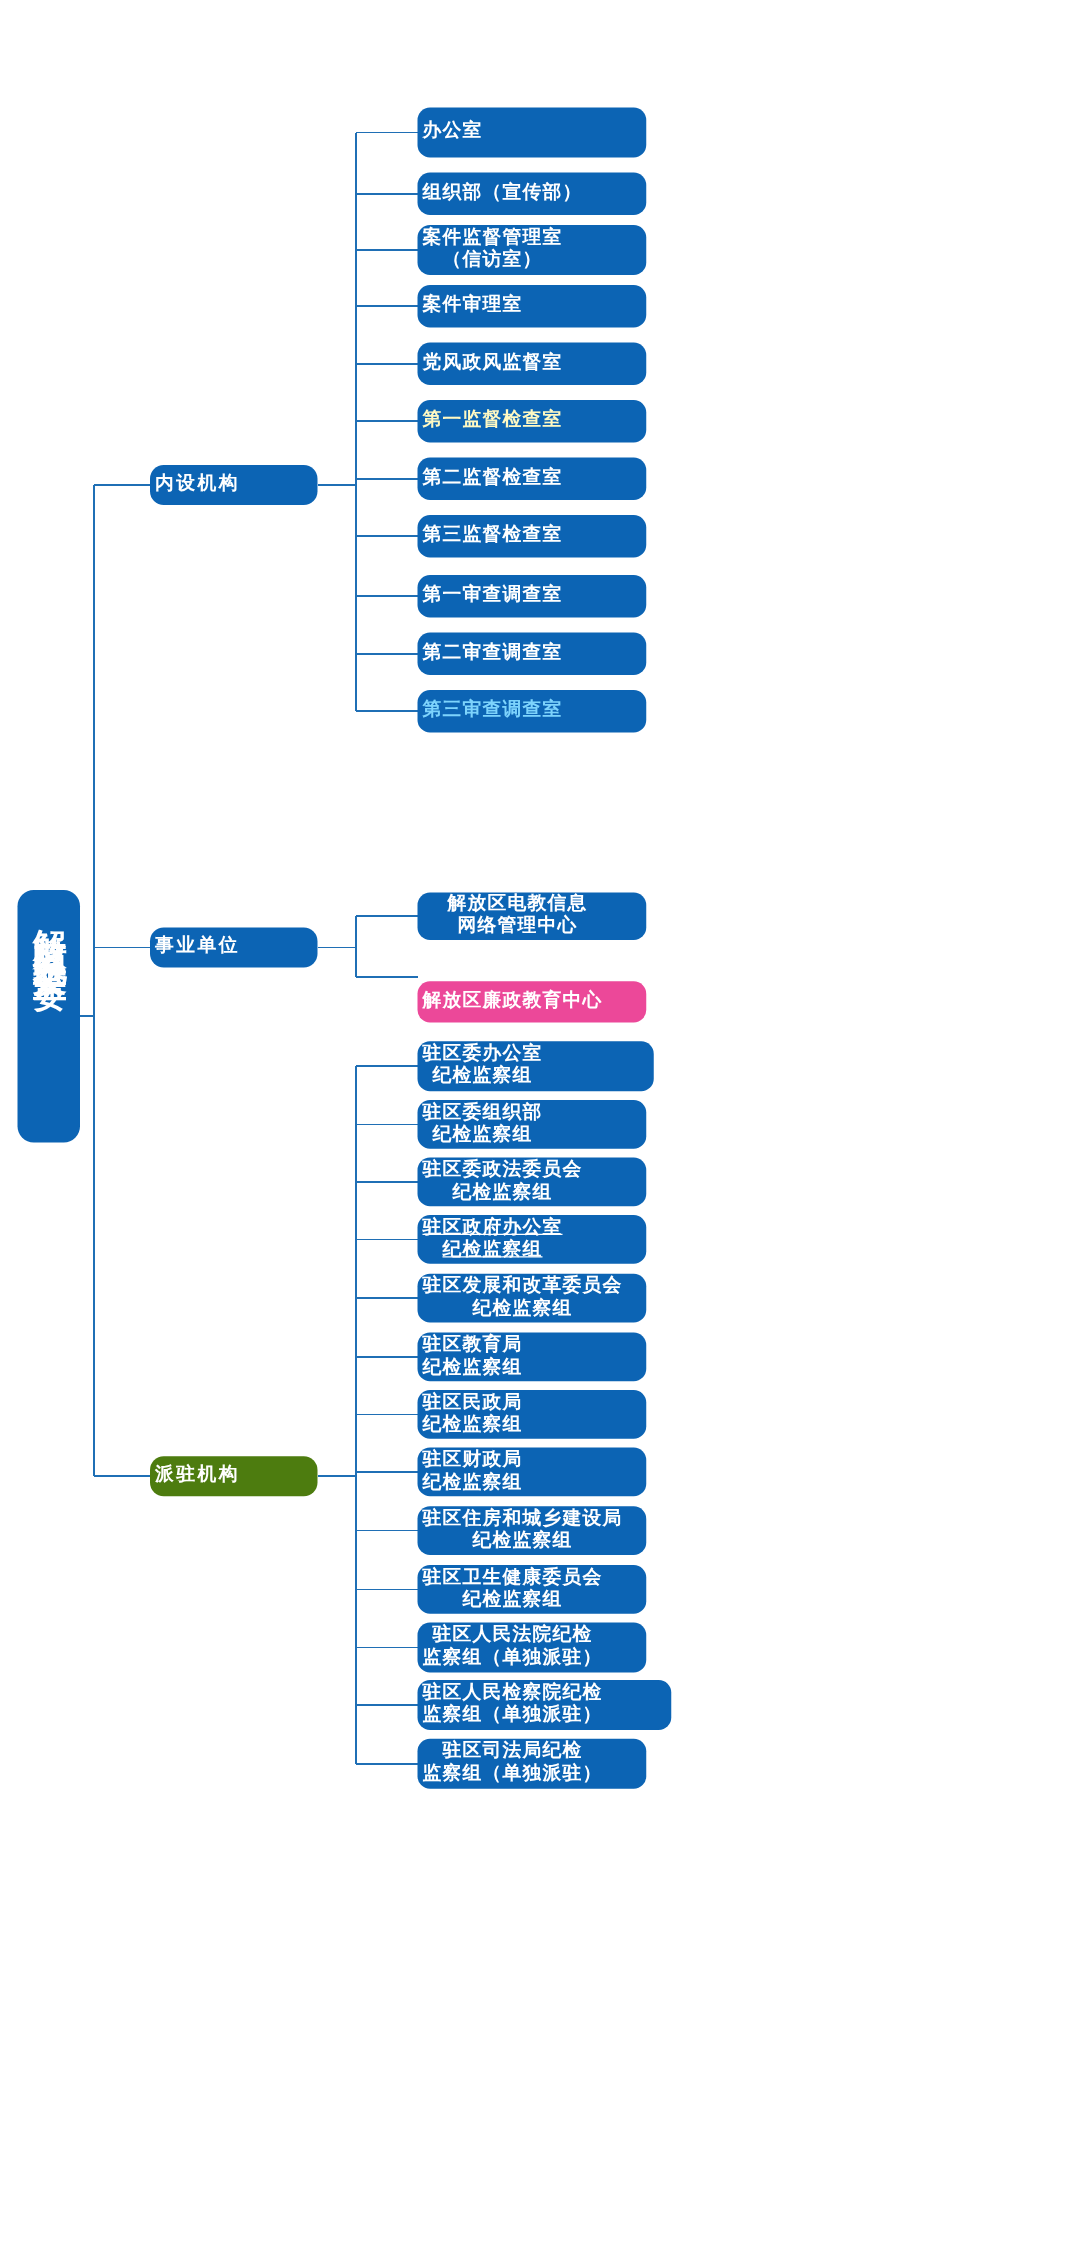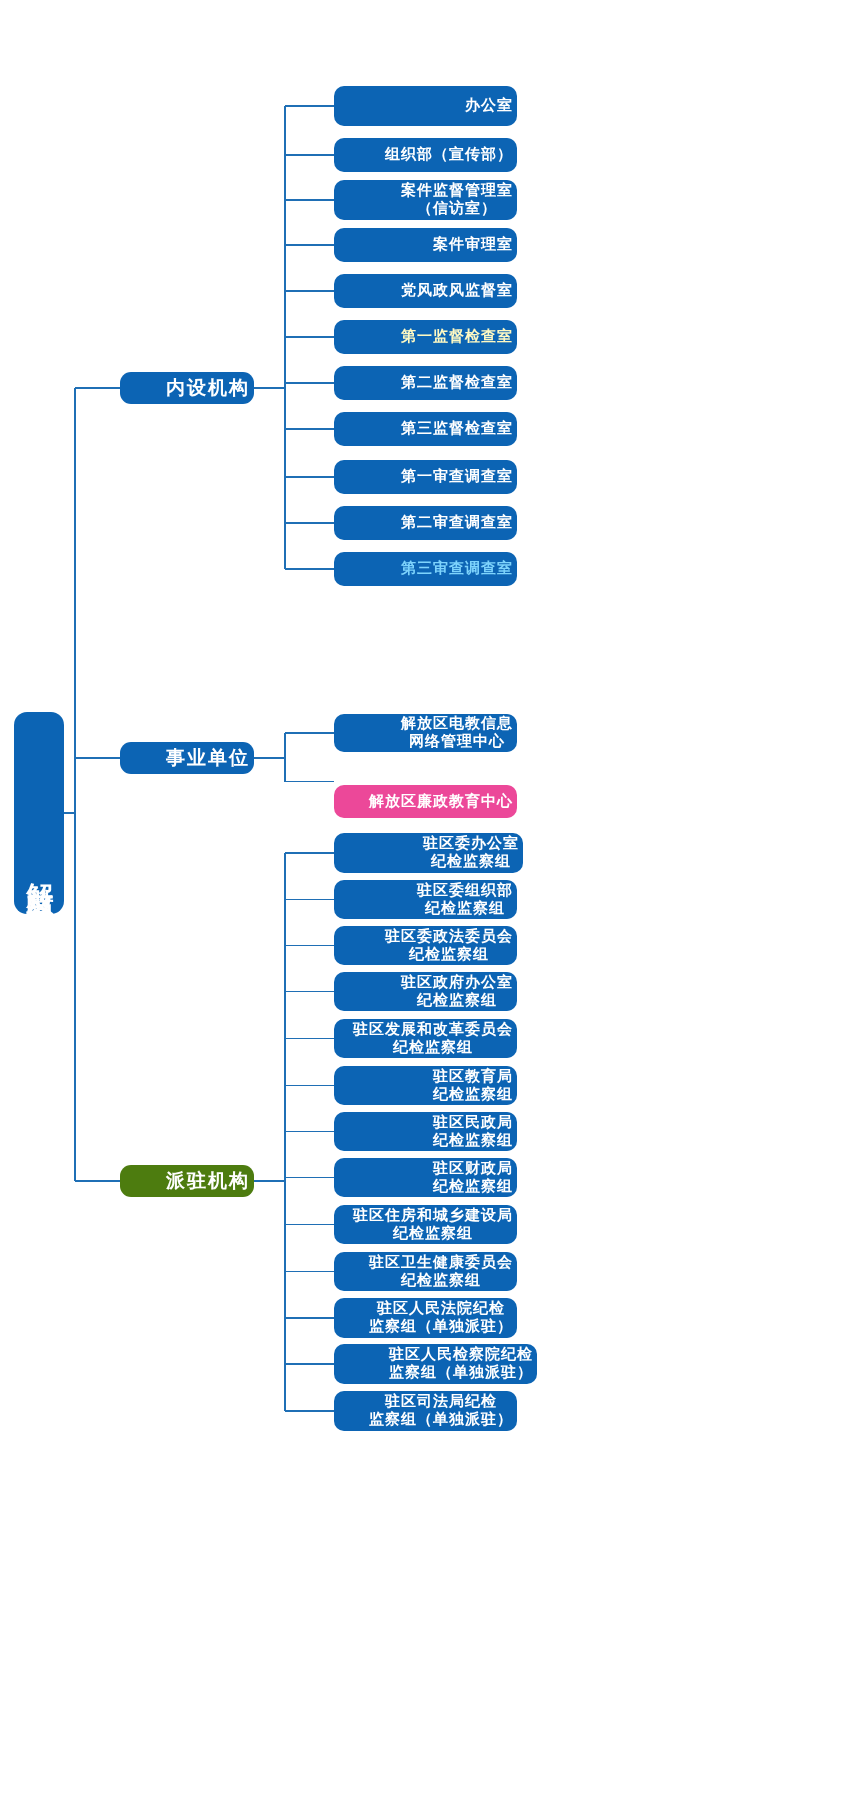--- a/index.html
+++ b/index.html
@@ -29,33 +29,33 @@
   }
   
   .node {
     position: absolute;
     box-sizing: border-box;
     background: #0C64B4;
     color: #ffffff;
     border-radius: 9px;
     display: flex;
     align-items: center;
-    justify-content: flex-end;
+    justify-content: flex-start;
     text-align: center;
     font-weight: bold;
     letter-spacing: 1px;
     line-height: 1.18;
     padding: 2px 4px;
   }
   .node.leaf {
     font-size: 15px;
     border-radius: 10px;
   }
   .node.branch {
-    font-size: 19px;
+    font-size: 15px;
     border-radius: 11px;
     letter-spacing: 2px;
   }
   
   .node.root {
     writing-mode: vertical-rl;
     text-orientation: upright;
     font-size: 27px;
     font-weight: bold;
     letter-spacing: 6px;
@@ -160,21 +160,21 @@
     </div>
     <div class="node leaf" style="left: 334px; top: 833px; width: 189px; height: 40px; background: rgb(12, 100, 180); color: rgb(255, 255, 255);">
       <div><span class="line1">驻区委办公室</span><span class="line2">纪检监察组</span></div>
     </div>
     <div class="node leaf" style="left: 334px; top: 880px; width: 183px; height: 39px; background: rgb(12, 100, 180); color: rgb(255, 255, 255);">
       <div><span class="line1">驻区委组织部</span><span class="line2">纪检监察组</span></div>
     </div>
     <div class="node leaf" style="left: 334px; top: 926px; width: 183px; height: 39px; background: rgb(12, 100, 180); color: rgb(255, 255, 255);">
       <div><span class="line1">驻区委政法委员会</span><span class="line2">纪检监察组</span></div>
     </div>
-    <div class="node leaf" style="left: 334px; top: 972px; width: 183px; height: 39px; background: rgb(12, 100, 180); color: rgb(255, 255, 255);">
+    <div class="node leaf" style="left: 334px; top: 972px; width: 183px; height: 39px; background: rgb(12, 100, 180); color: rgb(255, 255, 255); text-decoration: underline;">
       <div><span class="line1">驻区政府办公室</span><span class="line2">纪检监察组</span></div>
     </div>
     <div class="node leaf" style="left: 334px; top: 1019px; width: 183px; height: 39px; background: rgb(12, 100, 180); color: rgb(255, 255, 255);">
       <div><span class="line1">驻区发展和改革委员会</span><span class="line2">纪检监察组</span></div>
     </div>
     <div class="node leaf" style="left: 334px; top: 1066px; width: 183px; height: 39px; background: rgb(12, 100, 180); color: rgb(255, 255, 255);">
       <div><span class="line1">驻区教育局</span><span class="line2">纪检监察组</span></div>
     </div>
     <div class="node leaf" style="left: 334px; top: 1112px; width: 183px; height: 39px; background: rgb(12, 100, 180); color: rgb(255, 255, 255);">
       <div><span class="line1">驻区民政局</span><span class="line2">纪检监察组</span></div>

